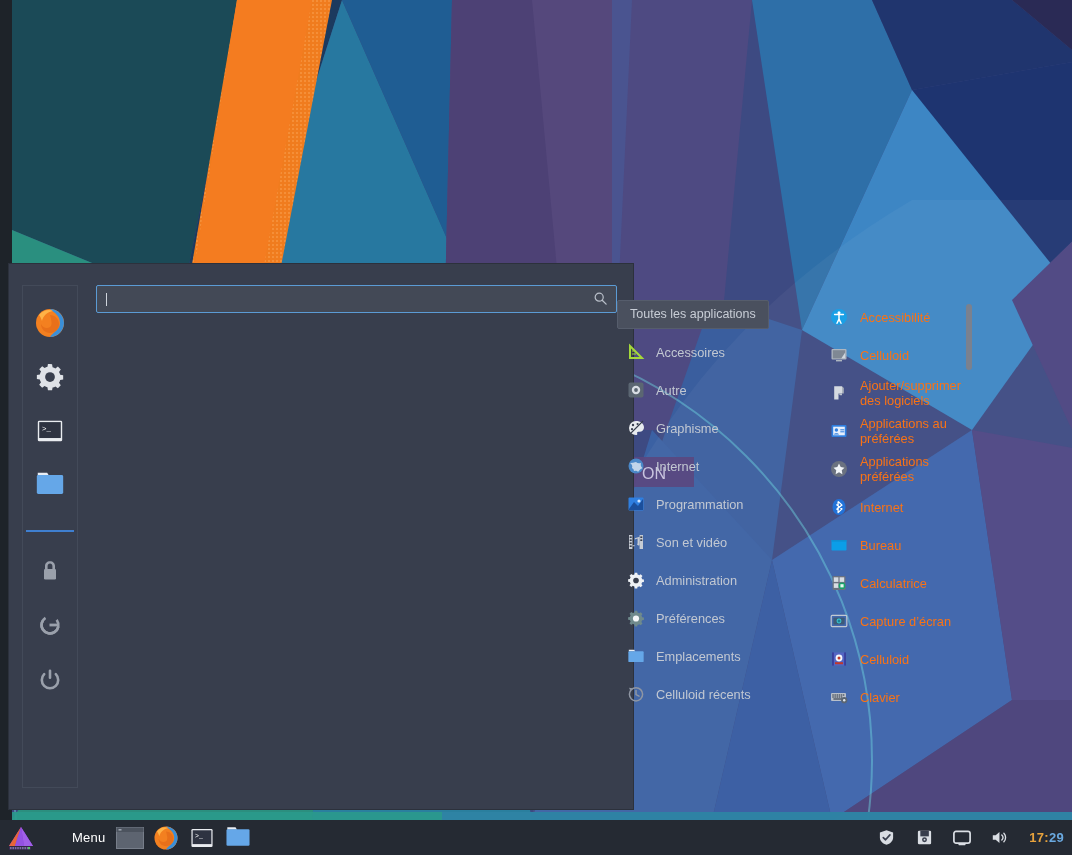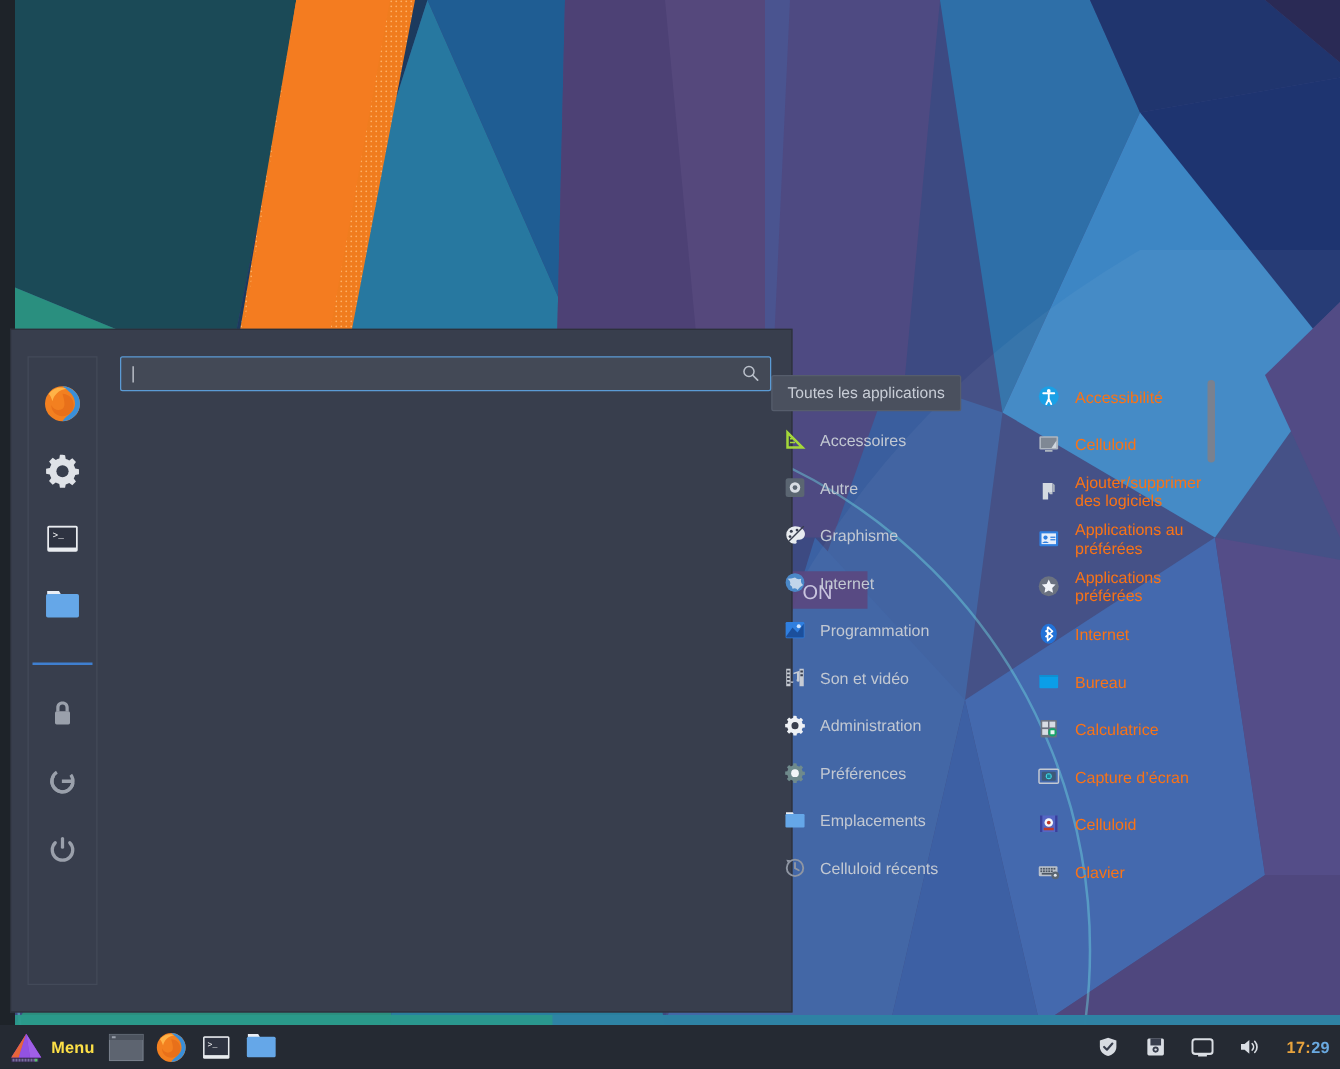--- a/index.html
+++ b/index.html
@@ -27,21 +27,21 @@
   }
   .tb-left { display: flex; align-items: center; height: 35px; padding-left: 3px; }
   .tb-right { margin-left: auto; display: flex; align-items: center; height: 35px; padding-right: 8px; gap: 20px; }
 
   .menu-btn {
     display: flex; align-items: center; gap: 5px;
     height: 33px; padding: 0 7px 0 3px;
     cursor: pointer;
   }
   .menu-btn .label {
-    color: #fde047; font-size: 13px; font-weight: bold; letter-spacing: .2px;
+    color: #ffffff; font-size: 13px; font-weight: normal; letter-spacing: .2px; margin-left: 31px;
   }
 
   .tb-item {
     width: 36px; height: 35px;
     display: flex; align-items: center; justify-content: center;
     cursor: pointer;
   }
 
   .tray-icon { width: 18px; height: 18px; display:flex; align-items:center; justify-content:center; cursor:pointer; }
   #clock { font-size: 13px; font-weight: bold; letter-spacing: .3px; }

